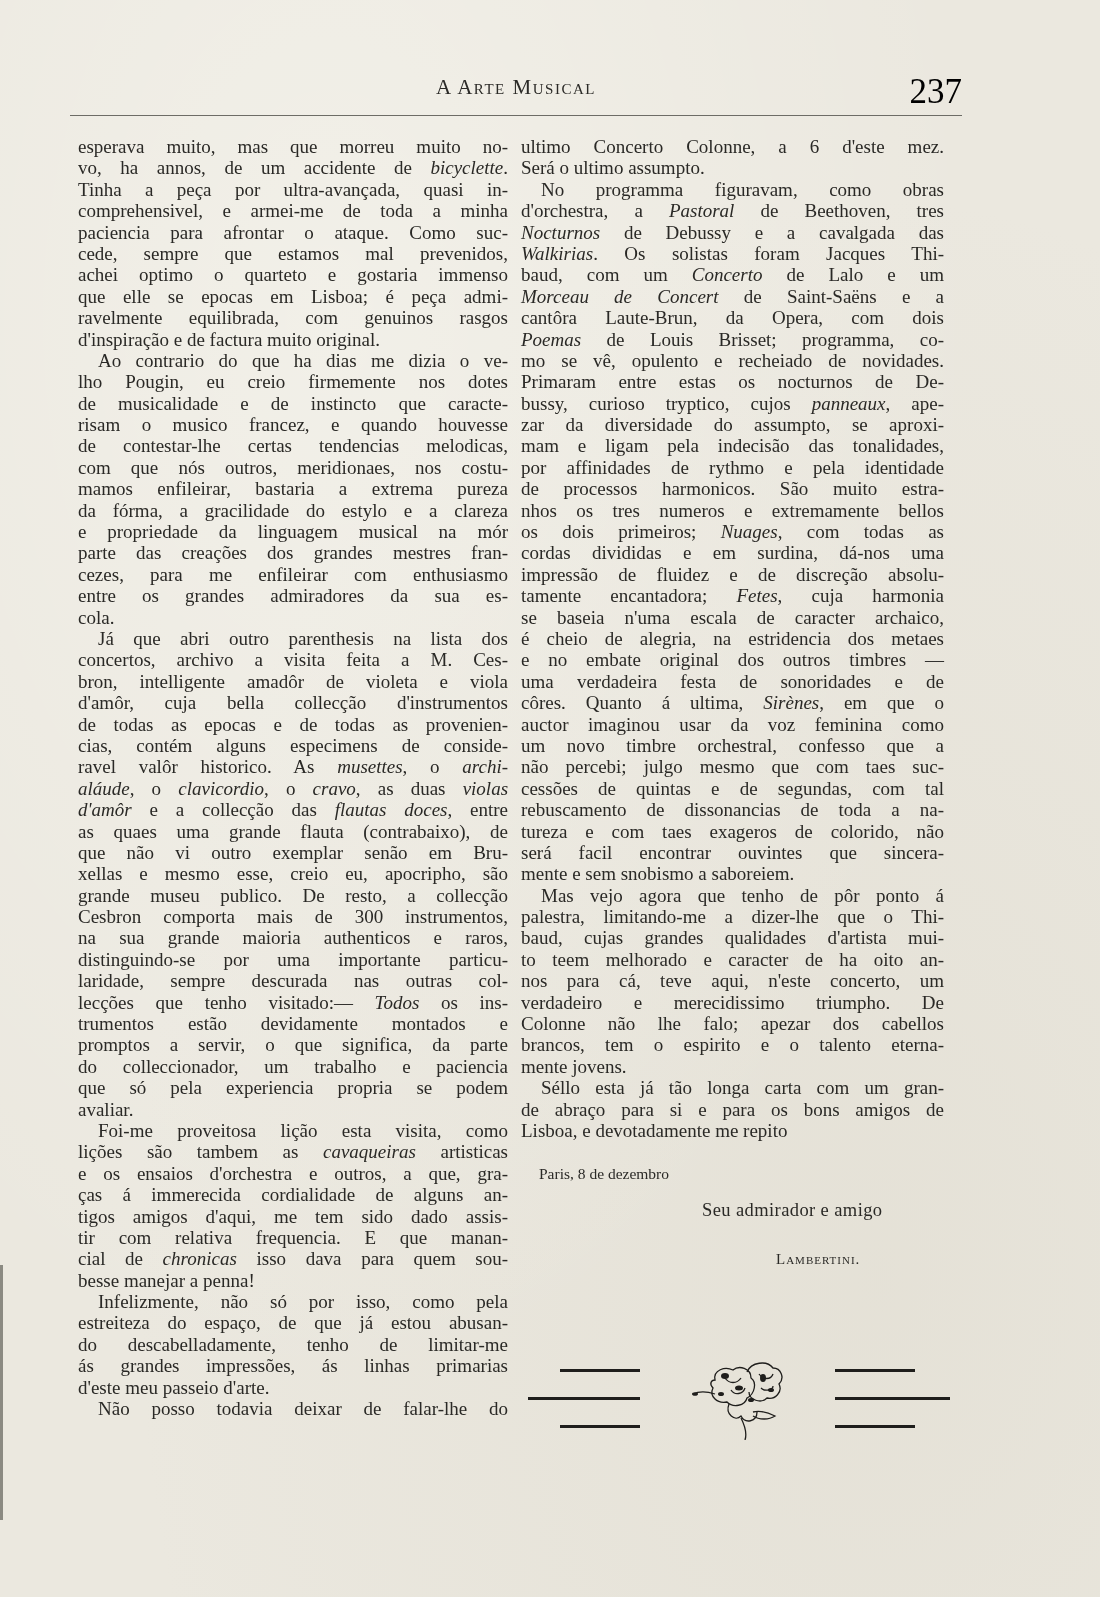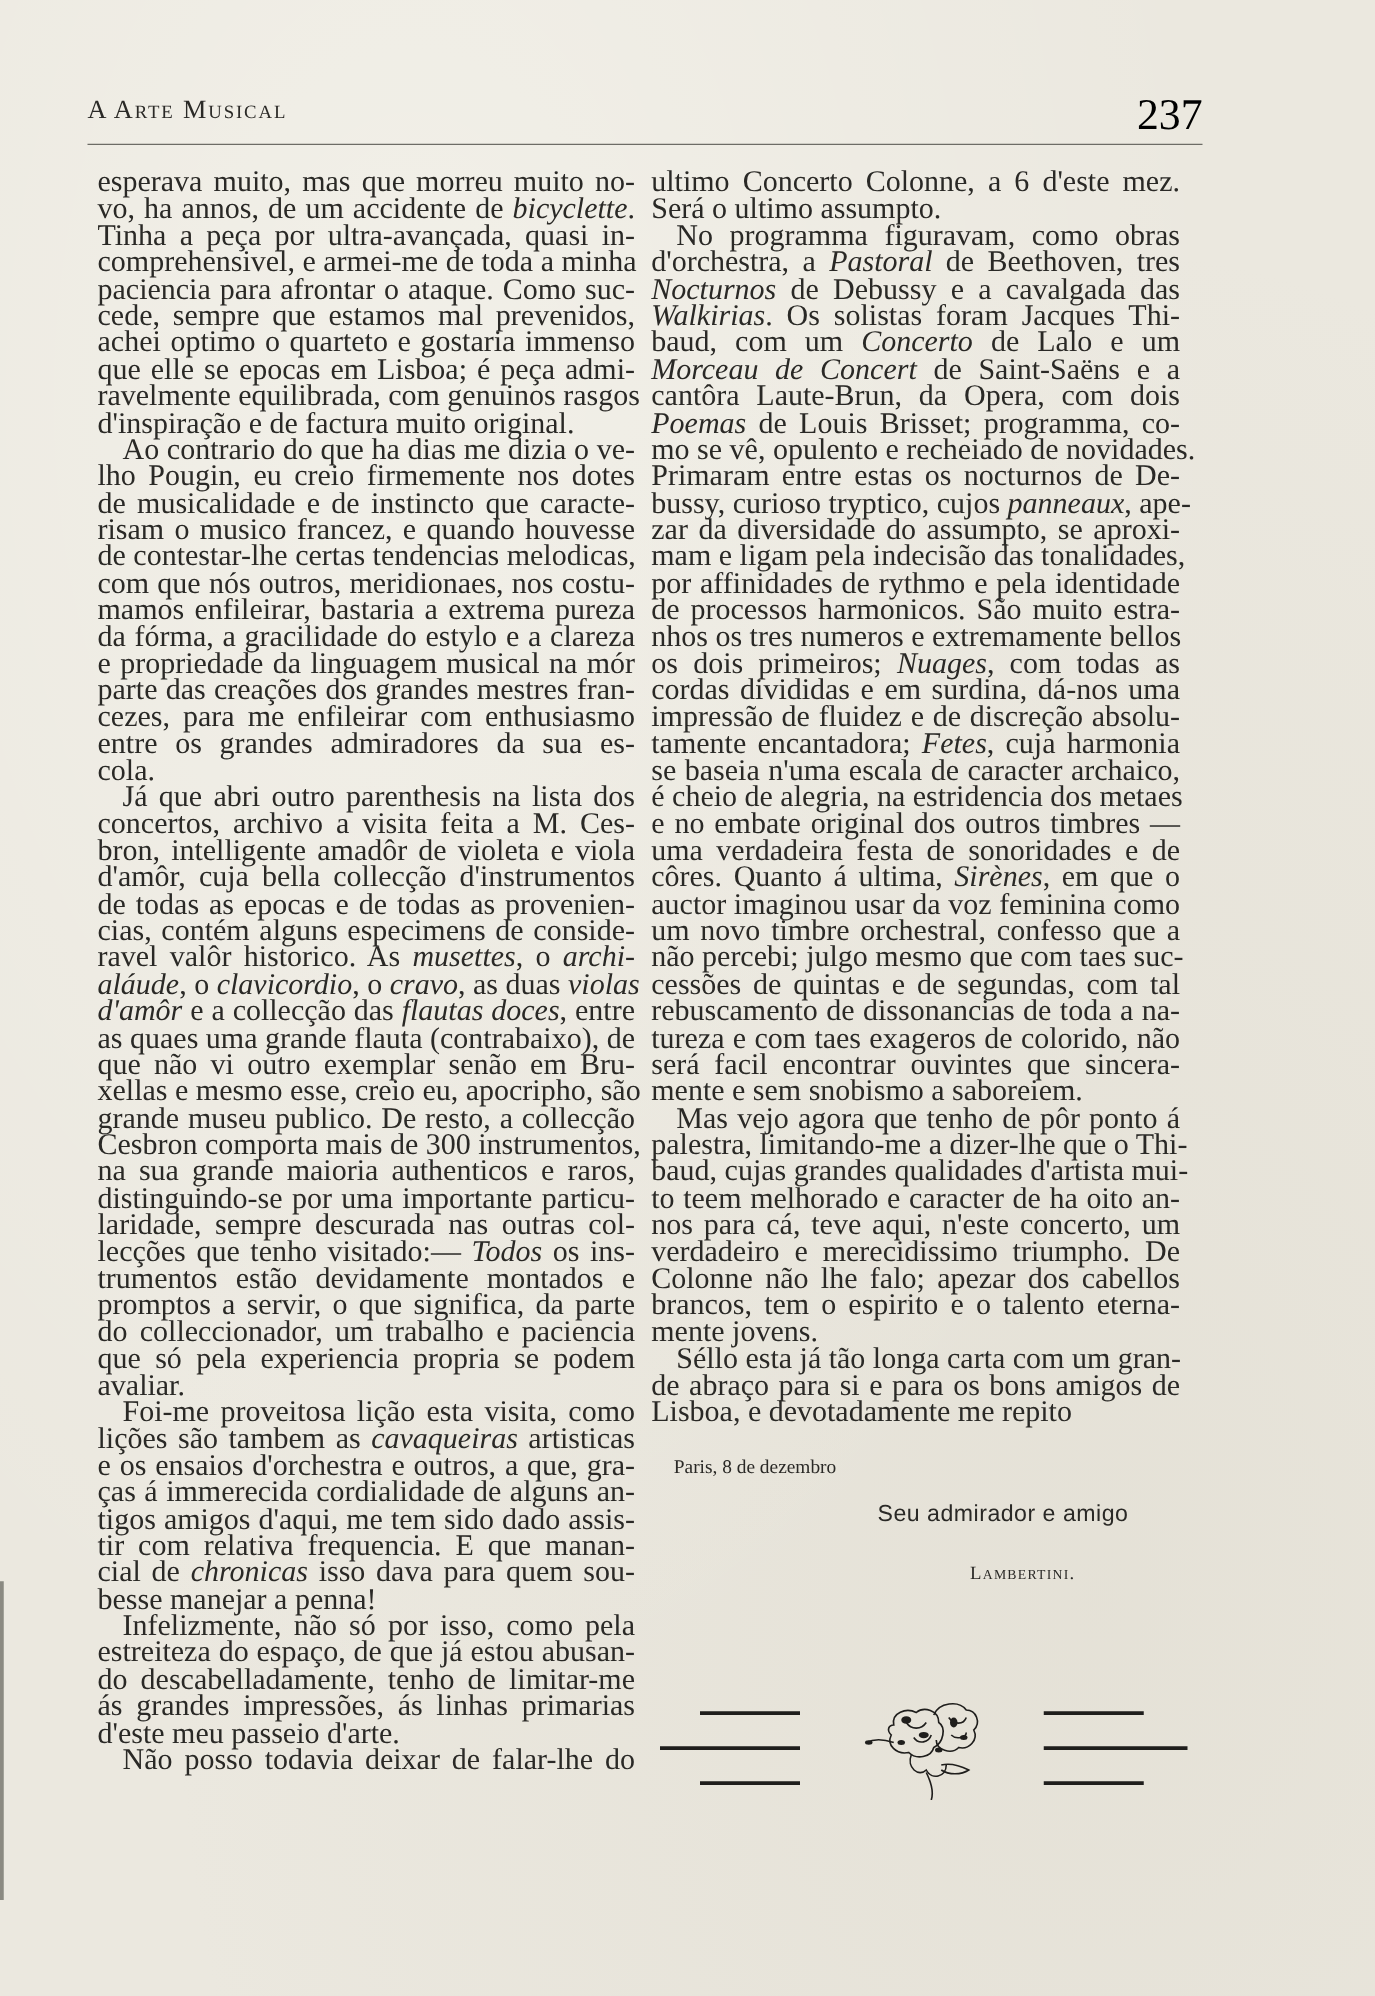--- a/index.html
+++ b/index.html
@@ -17,51 +17,51 @@
       #ebe8df;
   }
   .edge-mark {
     position: absolute; left: 0; top: 1265px; width: 3px; height: 255px;
     background: #8b8a82;
   }
   .header {
     position: absolute; left: 70px; top: 0; width: 892px; height: 115px;
   }
   .header-title {
-    position: absolute; left: 0; right: 0; top: 75px; 
+    position: absolute; left: 0; right: 0; top: 75px; text-align: center;
     font-family: "Liberation Serif", serif; font-size: 21px; letter-spacing: 1.5px;
     color: #2b2a27; font-variant: small-caps;
   }
   .page-number {
     position: absolute; right: 0; top: 72px;
     font-family: "Liberation Serif", serif; font-size: 35px; color: #000000;
   }
   .header-rule {
     position: absolute; left: 0; right: 0; top: 115px; height: 1px; background: #6d6c66;
   }
   .col {
     position: absolute; top: 136px; width: 430px;
-    font-family: "Liberation Serif", serif; font-size: 24px;
+    font-family: "Liberation Serif", serif; font-size: 19px;
   }
   .col-left { left: 78px; }
   .col-right { left: 521px; width: 423px; }
   .line {
     display: block; height: 21.4px; line-height: 21.4px;
     text-align: justify; text-align-last: justify; white-space: nowrap; overflow: visible;
   }
   .line.last { text-align-last: left; }
   .line.indent { padding-left: 20px; }
   .line i { font-style: italic; }
   .dateline {
     position: absolute; left: 539px; top: 1165px;
     font-family: "Liberation Serif", serif; font-size: 15.5px;
   }
   .closing {
     position: absolute; left: 702px; top: 1200px;
-    font-family: Liberation Sans, sans-serif; font-size: 18.5px; letter-spacing: 0.4px;
+    font-family: Liberation Serif, serif; font-size: 18.5px; letter-spacing: 0.4px;
   }
   .signature {
     position: absolute; left: 776px; top: 1251px;
     font-family: "Liberation Serif", serif; font-size: 15px; letter-spacing: 1px;
     font-variant: small-caps;
   }
   .ornament { position: absolute; left: 525px; top: 1360px; width: 435px; height: 80px; }
   .bar { position: absolute; height: 3px; background: #1f1e1c; }
 </style>
 </head>

